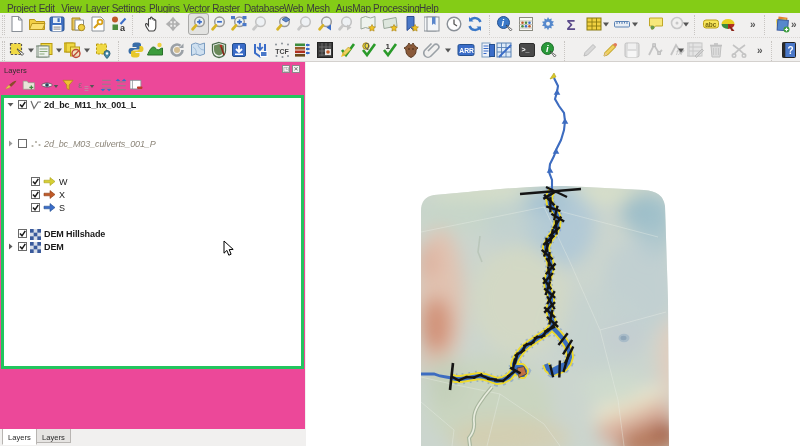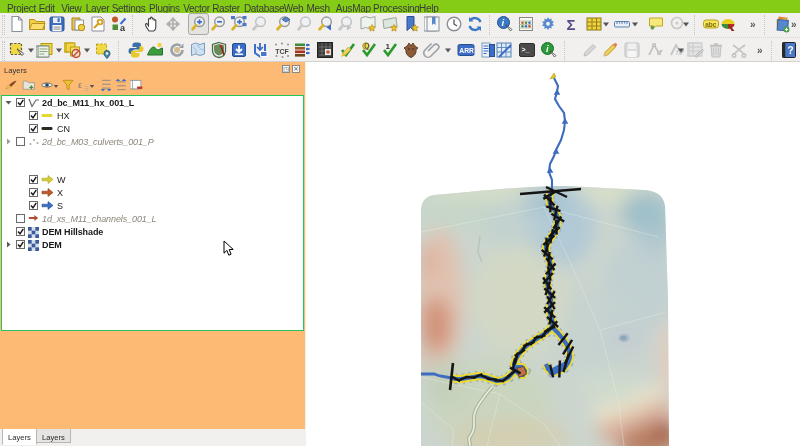--- a/index.html
+++ b/index.html
@@ -2,26 +2,26 @@
 <html><head><meta charset="utf-8"><style>
 *{margin:0;padding:0;box-sizing:border-box}
 html,body{width:800px;height:446px;overflow:hidden;font-family:"Liberation Sans",sans-serif;background:#f1f0ef}
 #menubar{position:absolute;left:0;top:0;width:800px;height:13px;font-size:10px;color:#3c3c3c;background:#84cc16}
 #menubar span{position:absolute;top:2.5px;letter-spacing:-.3px}
 #tb1{position:absolute;left:0;top:13px;width:800px;height:25px;background:#f1f0ef;border-bottom:1px dotted #d8d5d2}
 #tb2{position:absolute;left:0;top:38px;width:800px;height:24px;background:#f1f0ef;border-bottom:1px solid #d4d1ce}
 .i{position:absolute}
 .sep{position:absolute;width:3px;border-left:1px dotted #c8c5c2}
 .pressed{position:absolute;width:21px;height:22px;background:#e3e3e1;border:1px solid #a9a9a7;border-radius:3px}
-#dock{position:absolute;left:0;top:62px;width:305px;height:384px;background:#fdba74}
+#dock{position:absolute;left:0;top:62px;width:305px;height:384px;background:#ec4899}
 #dockhead{position:absolute;left:0;top:0;width:100%;height:15px;font-size:7.6px;color:#32302e}
 #dockhead .t{position:absolute;left:4px;top:4px}
 .dkbtn{position:absolute;top:3px;width:8px;height:8px;border:1px solid #8a8a8a;background:#f4f4f4;font-size:6px;line-height:6px;text-align:center;color:#555}
 #ptb{position:absolute;left:0;top:15px;width:100%;height:20px}
-#tree{position:absolute;left:1px;top:33px;width:303px;height:236px;background:#fff;border:1px solid #22c55e}
+#tree{position:absolute;left:1px;top:33px;width:303px;height:274px;background:#fff;border:3px solid #22c55e}
 .trow{position:absolute;left:0;width:100%;height:13px;font-size:9px;color:#1a1a1a}
 .selrow{background:#e7eef6}
 .c-ex{position:absolute;left:3px;top:3px;width:7px;height:7px}
 .c-cb{position:absolute;left:14px;top:2px}
 .c-ic{position:absolute;left:26px;top:2px}
 .c-cb2{position:absolute;left:27px;top:2px}
 .c-ic2{position:absolute;left:39px;top:2px}
 .lt{position:absolute;left:40px;top:1.5px;white-space:nowrap;letter-spacing:-.1px}
 .c-cb2 ~ .lt{left:55px}
 .b{font-weight:bold}
@@ -493,48 +493,20 @@
             <path d="M2,4.5l2,2.3L7.3,1.8" fill="none" stroke="#1a1a1a" stroke-width="1.5"></path>
           </svg>
         </span>
         <span class="c-ic">
           <svg class="li" width="12" height="10" viewBox="0 0 12 10">
             <path d="M1,1l3,7.5L8,2h3" fill="none" stroke="#6a6a6a" stroke-width="1.2"></path>
           </svg>
         </span>
         <span class="lt b">2d_bc_M11_hx_001_L</span>
       </div>
-      <div class="trow" style="top:13px">
-        <span class="c-cb2">
-          <svg class="cb" width="9" height="9" viewBox="0 0 9 9">
-            <rect x=".5" y=".5" width="8" height="8" fill="#fff" stroke="#6a6a6a"></rect>
-            <path d="M2,4.5l2,2.3L7.3,1.8" fill="none" stroke="#1a1a1a" stroke-width="1.5"></path>
-          </svg>
-        </span>
-        <span class="c-ic2">
-          <svg class="li" width="12" height="9" viewBox="0 0 12 9">
-            <rect x="0.5" y="3" width="11" height="3" rx="1.2" fill="#e5d832"></rect>
-          </svg>
-        </span>
-        <span class="lt">HX</span>
-      </div>
-      <div class="trow" style="top:26px">
-        <span class="c-cb2">
-          <svg class="cb" width="9" height="9" viewBox="0 0 9 9">
-            <rect x=".5" y=".5" width="8" height="8" fill="#fff" stroke="#6a6a6a"></rect>
-            <path d="M2,4.5l2,2.3L7.3,1.8" fill="none" stroke="#1a1a1a" stroke-width="1.5"></path>
-          </svg>
-        </span>
-        <span class="c-ic2">
-          <svg class="li" width="12" height="9" viewBox="0 0 12 9">
-            <rect x="0.5" y="3" width="11" height="3" rx="1.2" fill="#2b2b20"></rect>
-          </svg>
-        </span>
-        <span class="lt">CN</span>
-      </div>
       <div class="trow" style="top:39px">
         <span class="c-ex">
           <svg class="ex" width="7" height="7" viewBox="0 0 7 7">
             <path d="M2,0.5v6L5.5,3.5z" fill="#9a9a9a"></path>
           </svg>
         </span>
         <span class="c-cb">
           <svg class="cb" width="9" height="9" viewBox="0 0 9 9">
             <rect x=".5" y=".5" width="8" height="8" fill="#fff" stroke="#6a6a6a"></rect>
           </svg>
@@ -582,34 +554,20 @@
             <rect x=".5" y=".5" width="8" height="8" fill="#fff" stroke="#6a6a6a"></rect>
             <path d="M2,4.5l2,2.3L7.3,1.8" fill="none" stroke="#1a1a1a" stroke-width="1.5"></path>
           </svg>
         </span>
         <span class="c-ic2">
           <svg class="li" width="13" height="9" viewBox="0 0 13 9">
             <path d="M1,3.2h6V0.5L12,4.5L7,8.5V5.8H1z" fill="#3a6cc8" stroke="#25508e" stroke-width=".6"></path>
           </svg>
         </span>
         <span class="lt">S</span>
-      </div>
-      <div class="trow" style="top:116px">
-        <span class="c-ex"></span>
-        <span class="c-cb">
-          <svg class="cb" width="9" height="9" viewBox="0 0 9 9">
-            <rect x=".5" y=".5" width="8" height="8" fill="#fff" stroke="#6a6a6a"></rect>
-          </svg>
-        </span>
-        <span class="c-ic">
-          <svg class="li" width="11" height="8" viewBox="0 0 13 9">
-            <path d="M1,3.4h6.5V1L12,4.5L7.5,8V5.6H1z" fill="#b5492f"></path>
-          </svg>
-        </span>
-        <span class="lt g">1d_xs_M11_channels_001_L</span>
       </div>
       <div class="trow" style="top:142px">
         <span class="c-ex">
           <svg class="ex" width="7" height="7" viewBox="0 0 7 7">
             <path d="M2,0.5v6L5.5,3.5z" fill="#5a5a5a"></path>
           </svg>
         </span>
         <span class="c-cb">
           <svg class="cb" width="9" height="9" viewBox="0 0 9 9">
             <rect x=".5" y=".5" width="8" height="8" fill="#fff" stroke="#6a6a6a"></rect>

